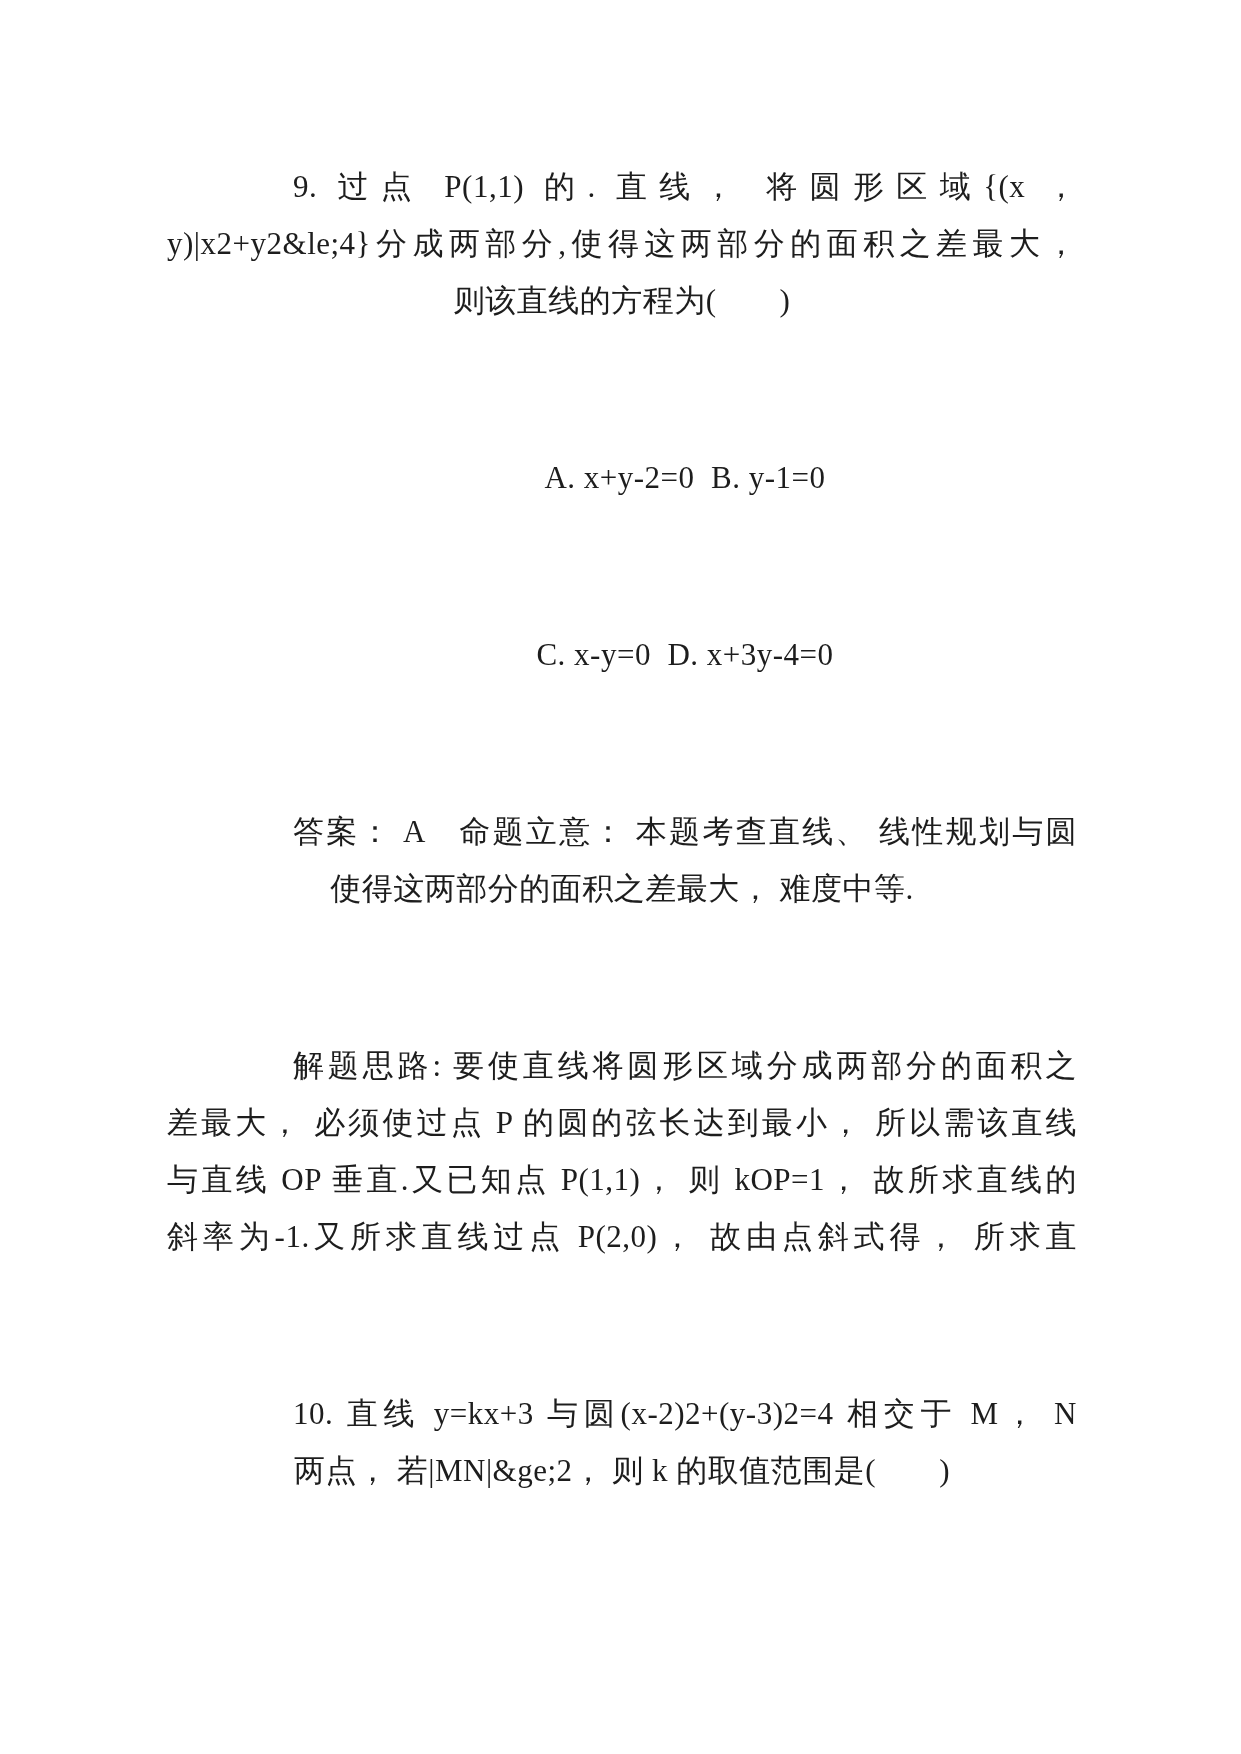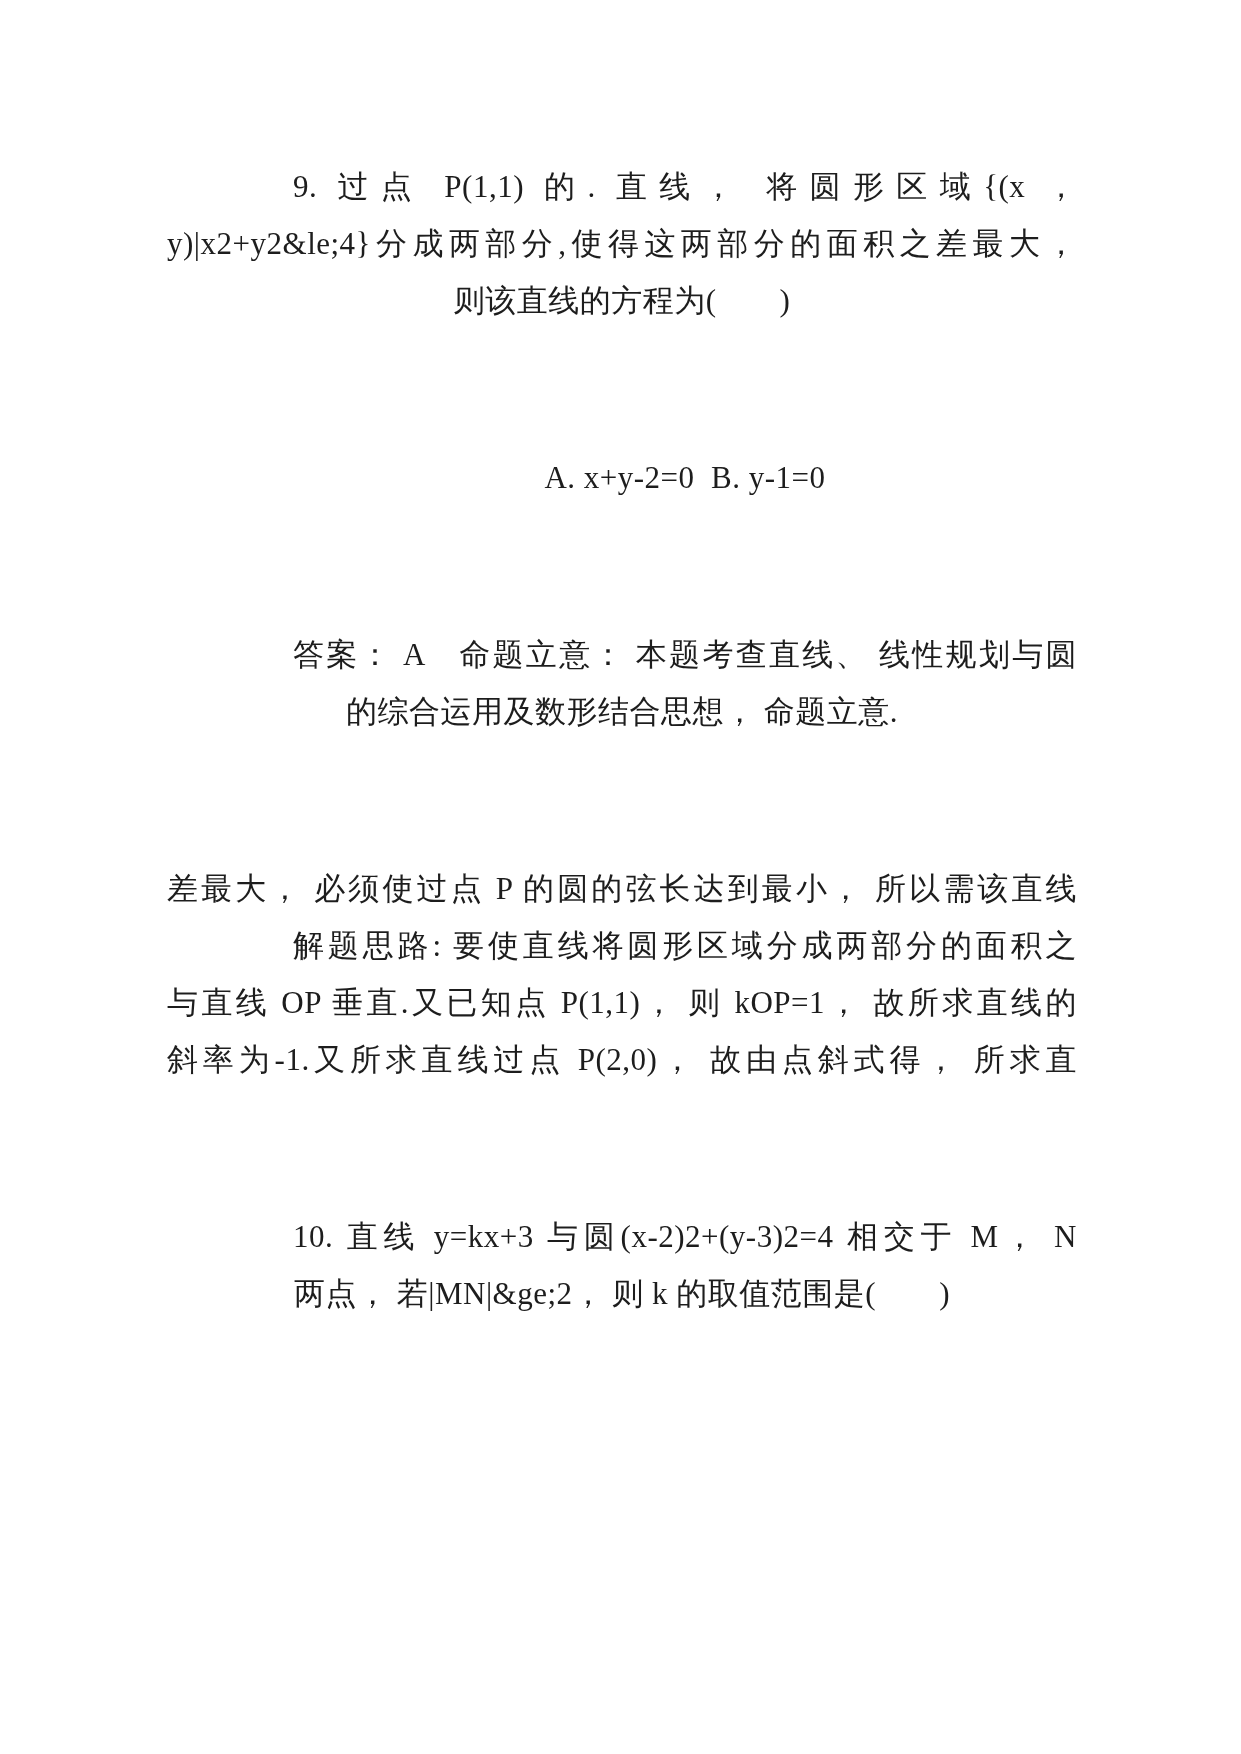--- a/index.html
+++ b/index.html
@@ -51,29 +51,32 @@
   <div class="para">
     <div class="line j indent">9. 过点 P(1,1) 的. 直线， 将圆形区域{(x ，</div>
     <div class="line j">y)|x2+y2&amp;le;4}分成两部分,使得这两部分的面积之差最大，</div>
     <div class="line">则该直线的方程为(　　)</div>
   </div>
 
   <div class="para">
     <div class="line indent">A. x+y-2=0  B. y-1=0</div>
   </div>
 
+  <div class="para">
+    <div class="line indent">C. x-y=0  D. x+3y-4=0</div>
+  </div>
 
   <div class="para">
     <div class="line j indent">答案： A　命题立意： 本题考查直线、 线性规划与圆</div>
-    <div class="line">的综合运用及数形结合思想， 命题立意.</div>
+    <div class="line">使得这两部分的面积之差最大， 难度中等.</div>
   </div>
 
   <div class="para">
+    <div class="line j indent">解题思路: 要使直线将圆形区域分成两部分的面积之</div>
     <div class="line j">差最大， 必须使过点 P 的圆的弦长达到最小， 所以需该直线</div>
-    <div class="line j indent">解题思路: 要使直线将圆形区域分成两部分的面积之</div>
     <div class="line j">与直线 OP 垂直.又已知点 P(1,1)， 则 kOP=1， 故所求直线的</div>
     <div class="line j">斜率为-1.又所求直线过点 P(2,0)， 故由点斜式得， 所求直</div>
   </div>
 
   <div class="para">
     <div class="line j indent">10. 直线 y=kx+3 与圆(x-2)2+(y-3)2=4 相交于 M， N</div>
     <div class="line">两点， 若|MN|&amp;ge;2， 则 k 的取值范围是(　　)</div>
   </div>
 
 </div>

